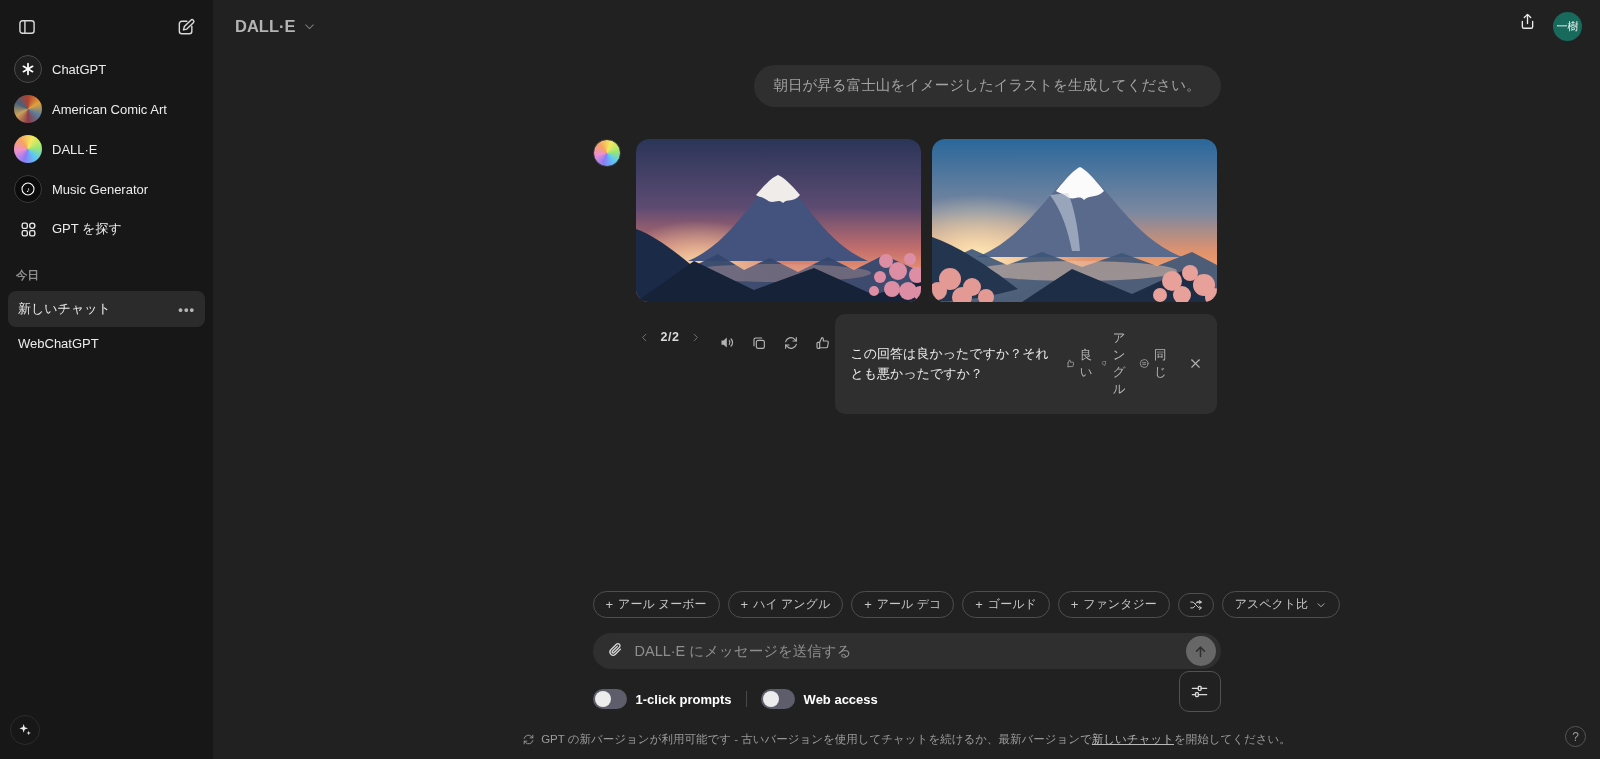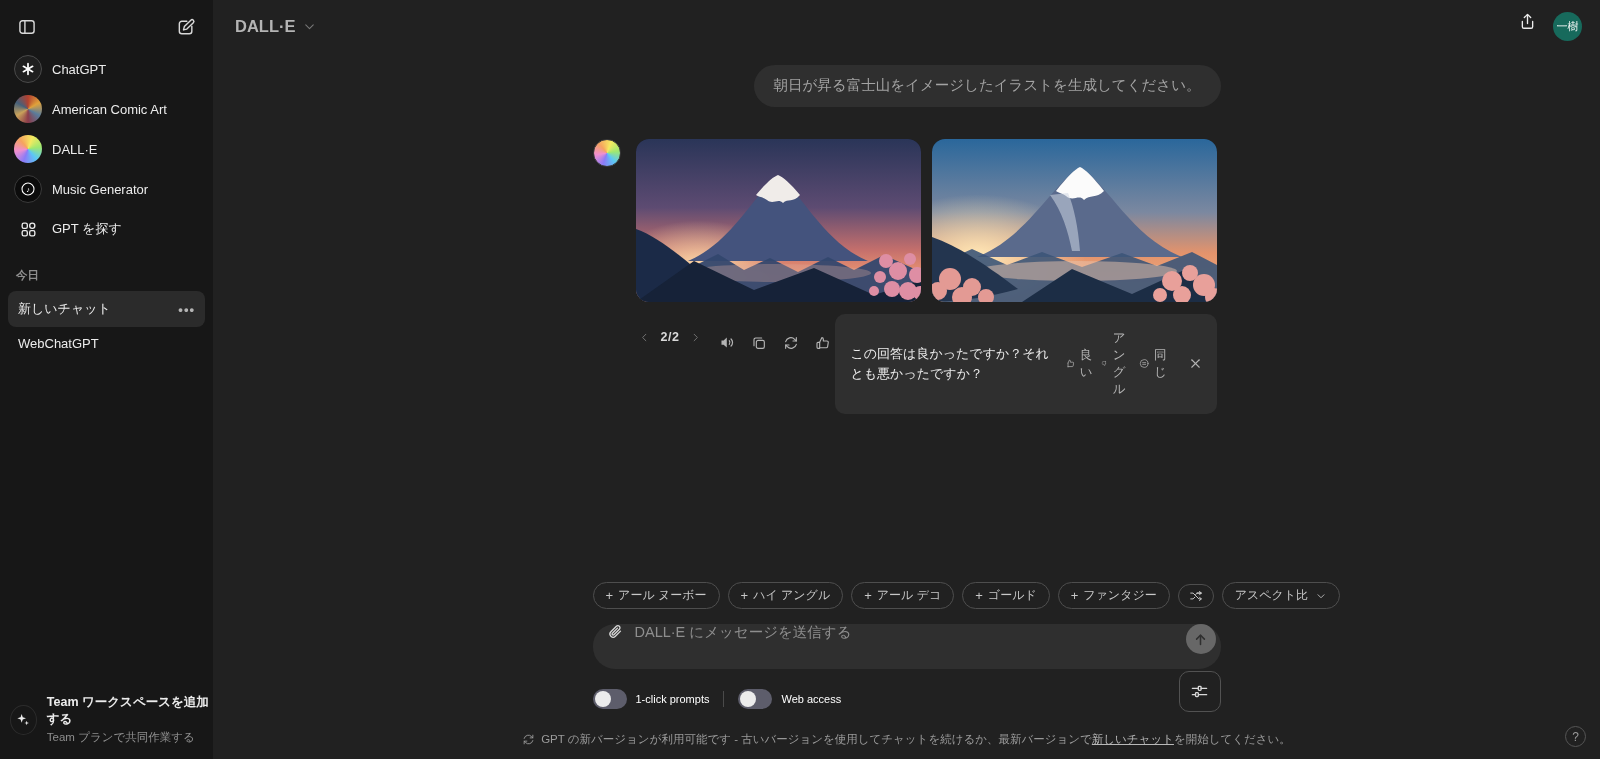--- a/index.html
+++ b/index.html
@@ -58,30 +58,30 @@
   .fb-opt { display:flex; flex-direction:row; align-items:center; gap:5px; color:#b4b4b4; font-size:12.5px; cursor:pointer; }
   .fb-close { color:#b4b4b4; cursor:pointer; display:flex; align-self:center; margin-left:4px; }
 
   
   .composer { position:absolute; bottom:0; left:50%; transform:translateX(-50%); width:628px; padding-bottom:12px; }
   .chips-row { display:flex; align-items:center; gap:8px; }
   .chip { display:flex; align-items:center; gap:5px; border:1px solid #4e4e4e; border-radius:999px; padding:4px 12px; font-size:12px; color:#c8c8c8; background:transparent; cursor:pointer; white-space:nowrap; font-family:inherit; }
   .chip .plus { color:#c8c8c8; font-size:13px; }
   .chip-icon { padding:4px 10px; }
   .aspect-chip { margin-left:auto; display:flex; align-items:center; gap:7px; }
-  .input-bar { margin-top:15px; background:#2f2f2f; border-radius:22px; height:45px; display:flex; align-items:flex-start; padding:0 5px 0 14px; }
+  .input-bar { margin-top:15px; background:#2f2f2f; border-radius:22px; height:36px; display:flex; align-items:center; padding:0 5px 0 14px; }
   .clip { color:#d9d9d9; display:flex; cursor:pointer; margin-right:10px; }
   .msg-input { flex:1; background:transparent; border:none; outline:none; color:#ececec; font-size:14.5px; font-family:inherit; }
   .msg-input::placeholder { color:#8e8e8e; }
   .send-btn { width:30px; height:30px; border-radius:50%; background:#676767; display:flex; align-items:center; justify-content:center; color:#2f2f2f; cursor:pointer; border:none; }
   .toggles-row { margin-top:20px; display:flex; align-items:center; gap:14px; }
   .tgl-group { display:flex; align-items:center; gap:9px; cursor:pointer; }
   .tgl { width:34px; height:20px; border-radius:10px; background:#5d5d6b; position:relative; flex-shrink:0; }
   .tgl .knob { position:absolute; top:2px; left:2px; width:16px; height:16px; border-radius:50%; background:#ececec; }
-  .tgl-label { font-size:11px; font-weight:normal; color:#fff; }
+  .tgl-label { font-size:13px; font-weight:bold; color:#fff; }
   .tgl-sep { width:1px; height:16px; background:#4a4a4a; }
   .settings-btn { position:absolute; right:0; bottom:47px; width:42px; height:41px; border:1px solid #525252; border-radius:10px; display:flex; align-items:center; justify-content:center; color:#d9d9d9; background:#212121; cursor:pointer; }
   .notice { margin-top:23px; display:flex; align-items:center; justify-content:center; gap:6px; font-size:11.5px; color:#9b9b9b; white-space:nowrap; }
   .notice a { color:#b9b9b9; text-decoration:underline; cursor:pointer; }
   .help-btn { position:absolute; right:14px; bottom:12px; width:21px; height:21px; border:1px solid #555; border-radius:50%; color:#9b9b9b; font-size:12px; display:flex; align-items:center; justify-content:center; cursor:pointer; }
 
   .ic { fill:none; stroke:currentColor; stroke-width:1.7; stroke-linecap:round; stroke-linejoin:round; }
   .ic-f { fill:currentColor; stroke:none; }
 </style>
 </head>
@@ -155,24 +155,20 @@
     <div class="sb-history">
       <span>WebChatGPT</span>
     </div>
 
     <div class="sb-team">
       <span class="sb-team-ic">
         <svg width="16" height="16" viewBox="0 0 24 24" class="ic-f">
             <path d="M10 3l1.6 4.9L16.5 9.5l-4.9 1.6L10 16l-1.6-4.9L3.5 9.5l4.9-1.6z"></path>
             <path d="M17.5 13l.9 2.6 2.6.9-2.6.9-.9 2.6-.9-2.6-2.6-.9 2.6-.9z"></path>
           </svg>
-      </span>
-      <span>
-        <div class="sb-team-title">Team ワークスペースを追加する</div>
-        <div class="sb-team-sub">Team プランで共同作業する</div>
       </span>
     </div>
   </nav>
 
   <main class="main">
 
     <div class="topbar">
       <div class="model-switcher">
         <span>DALL·E</span>
         <svg class="ic" width="15" height="15" viewBox="0 0 24 24" style="color:#777">

